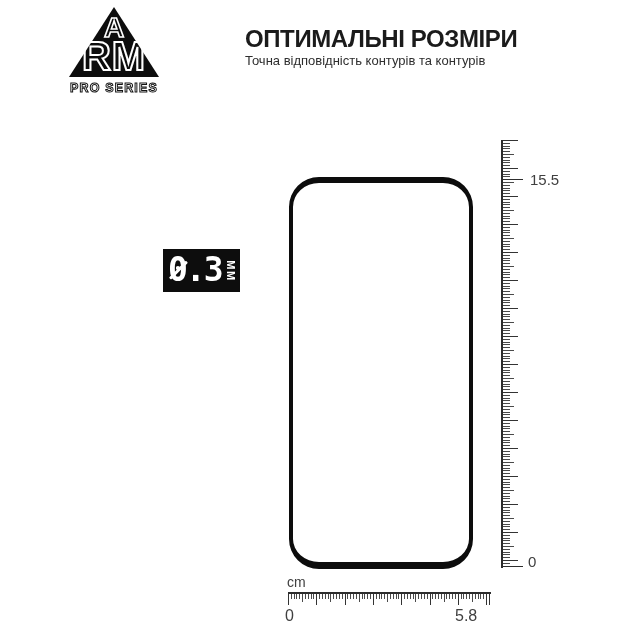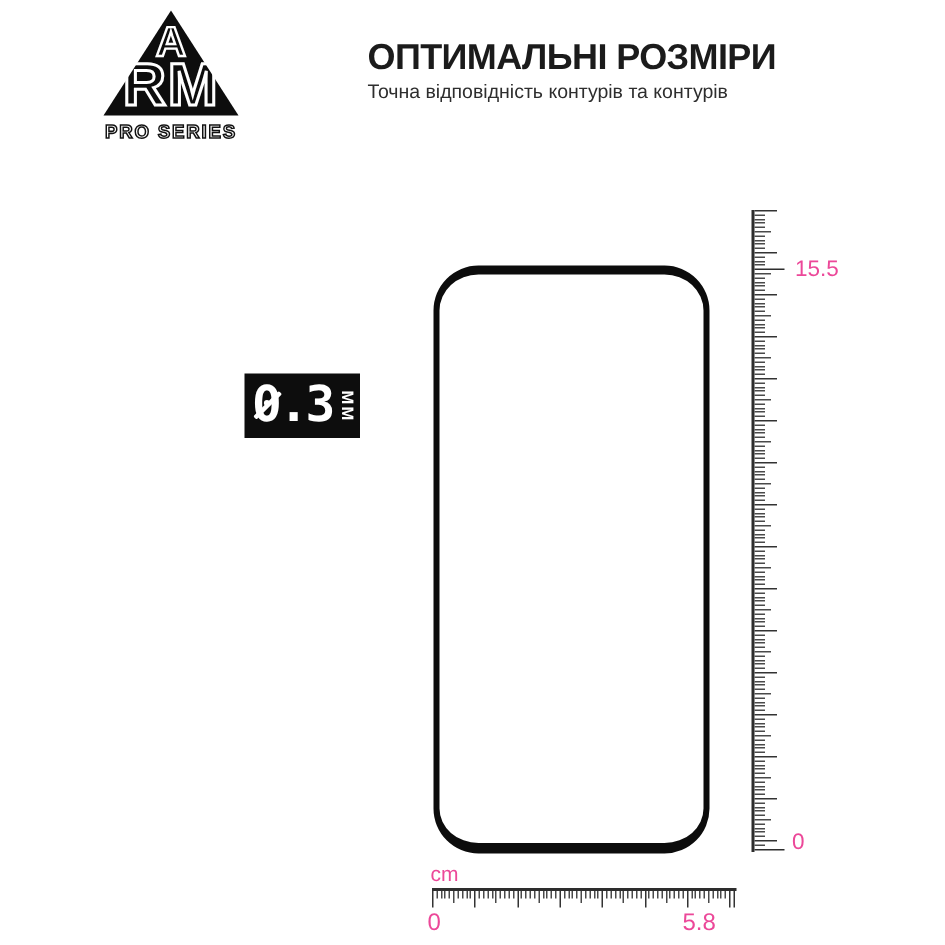--- a/index.html
+++ b/index.html
@@ -41,21 +41,21 @@
   .tick.vt.short{width:7px;}
   .tick.vt.med{width:11px;}
   .tick.vt.long{width:15px;background:#333;}
   .tick.vt.xlong{width:20px;background:#2d2d2d;}
   .tick.ht{top:2px;width:1px;}
   .tick.ht.short{height:5px;}
   .tick.ht.med{height:8px;}
   .tick.ht.long{height:11px;background:#333;}
   .tick.ht.xlong{height:11px;background:#333;}
 
-  .rlabel{position:absolute;color:#ec4899;}
+  .rlabel{position:absolute;color:#404040;}
   .vlabel-max{left:530px;top:171px;font-size:15px;}
   .vlabel-min{left:528px;top:553px;font-size:15px;}
   .hunit{left:287px;top:574px;font-size:14px;}
   .hmin{left:285px;top:607px;font-size:16px;}
   .hmax{left:455px;top:607px;font-size:16px;}
 </style>
 </head>
 <body>
 
 <div class="canvas">

